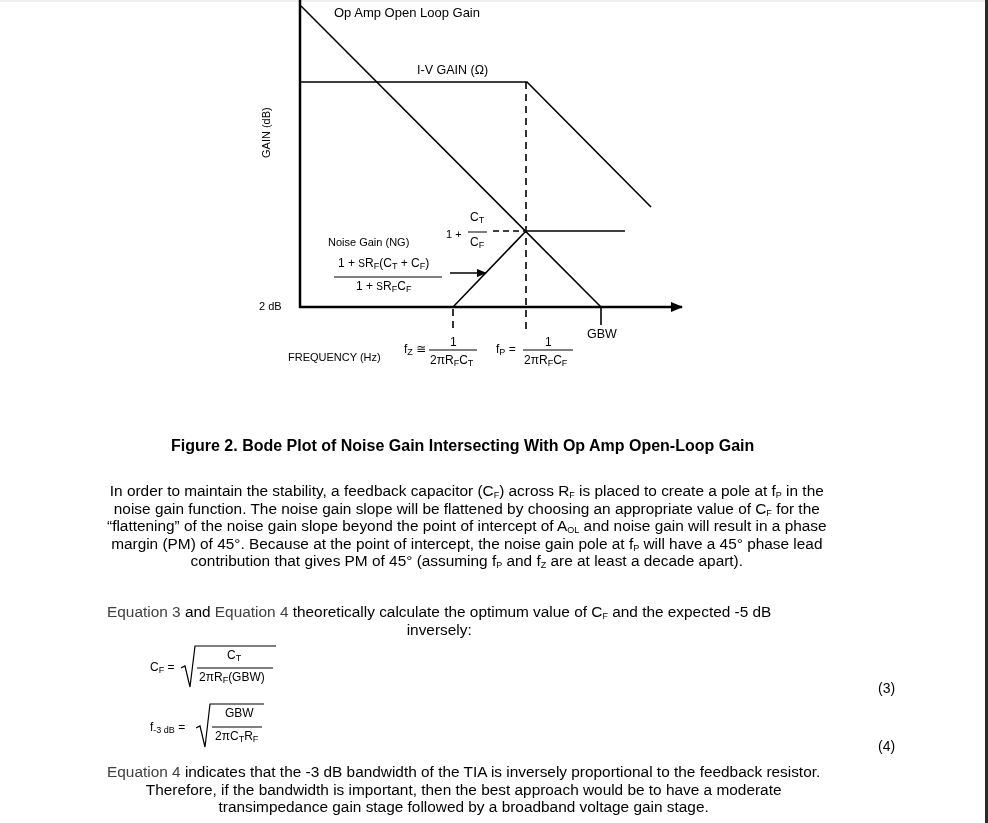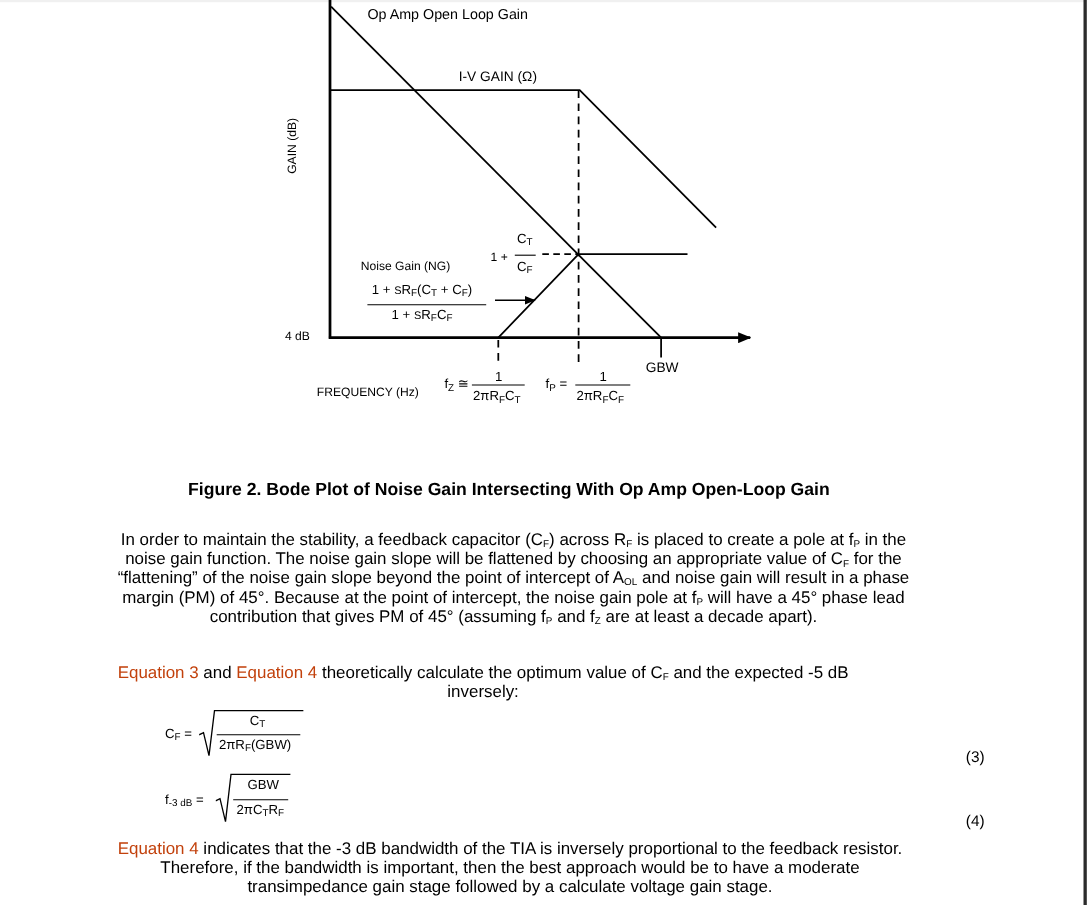--- a/index.html
+++ b/index.html
@@ -5,21 +5,21 @@
   html,body{margin:0;padding:0;}
   body{width:988px;height:823px;background:#fff;position:relative;overflow:hidden;
        font-family:"Liberation Sans",sans-serif;color:#000;}
   .topline{position:absolute;left:0;top:0;width:988px;height:2px;background:#f0f0f0;}
   .rightedge{position:absolute;left:985px;top:0;width:3px;height:823px;background:#2b2b2b;}
   svg#bode{position:absolute;left:0;top:0;}
   .t{position:absolute;white-space:nowrap;}
   .fig-cap{position:absolute;left:171px;top:437px;font-weight:bold;font-size:16px;}
   .para{position:absolute;left:107px;font-size:15.4px;line-height:17.6px;}
   .para .line{display:block;white-space:nowrap;text-align:center;}
-  .link{color:#c2410c;}
+  .link{color:#404040;}
   sub{font-size:9px;vertical-align:-2px;line-height:0;}
   .eqnum{position:absolute;left:878px;font-size:14px;}
 </style>
 </head>
 <body>
 
 <div class="topline"></div>
 <div class="rightedge"></div>
 
 <svg id="bode" width="988" height="430">
@@ -55,21 +55,21 @@
 
   <line x1="468" y1="232" x2="487" y2="232" stroke="#000" stroke-width="1"></line>
 
   <line x1="429" y1="350" x2="477" y2="350" stroke="#000" stroke-width="1"></line>
   <line x1="523" y1="350" x2="573" y2="350" stroke="#000" stroke-width="1"></line>
 </svg>
 
 <div class="t" style="left:334px;top:5px;font-size:13px;">Op Amp Open Loop Gain</div>
 <div class="t" style="left:417px;top:63px;font-size:12.5px;">I-V GAIN (Ω)</div>
 <div class="t" style="left:210px;top:130px;font-size:11px;transform:rotate(-90deg);transform-origin:left top;left:260px;top:158px;">GAIN (dB)</div>
-<div class="t" style="left:259px;top:300px;font-size:11px;">4 dB</div>
+<div class="t" style="left:259px;top:300px;font-size:11px;">2 dB</div>
 <div class="t" style="left:288px;top:351px;font-size:11px;">FREQUENCY (Hz)</div>
 <div class="t" style="left:587px;top:327px;font-size:12.5px;">GBW</div>
 
 <div class="t" style="left:328px;top:236px;font-size:11px;">Noise Gain (NG)</div>
 <div class="t" style="left:338px;top:256px;font-size:12px;">1 + <span style="font-size:10px">S</span>R<sub>F</sub>(C<sub>T</sub> + C<sub>F</sub>)</div>
 <div class="t" style="left:356px;top:279px;font-size:12px;">1 + <span style="font-size:10px">S</span>R<sub>F</sub>C<sub>F</sub></div>
 
 <div class="t" style="left:446px;top:228px;font-size:11px;">1 +</div>
 <div class="t" style="left:470px;top:210px;font-size:12px;">C<sub>T</sub></div>
 <div class="t" style="left:470px;top:235px;font-size:12px;">C<sub>F</sub></div>
@@ -115,14 +115,14 @@
     <line x1="16" y1="25" x2="66" y2="25" stroke="#000" stroke-width="1"></line>
   </svg>
   <div class="t" style="left:225px;top:706px;font-size:12px;">GBW</div>
   <div class="t" style="left:215px;top:729px;font-size:12px;">2πC<sub>T</sub>R<sub>F</sub></div>
 </div>
 <div class="eqnum" style="top:738px;">(4)</div>
 
 <div class="para" style="top:763px;">
   <span class="line"><a class="link">Equation 4</a><span> indicates that the -3 dB bandwidth of the TIA is inversely proportional to the feedback resistor.</span></span>
   <span class="line">Therefore, if the bandwidth is important, then the best approach would be to have a moderate</span>
-  <span class="line">transimpedance gain stage followed by a calculate voltage gain stage.</span>
+  <span class="line">transimpedance gain stage followed by a broadband voltage gain stage.</span>
 </div>
 
 </body></html>

